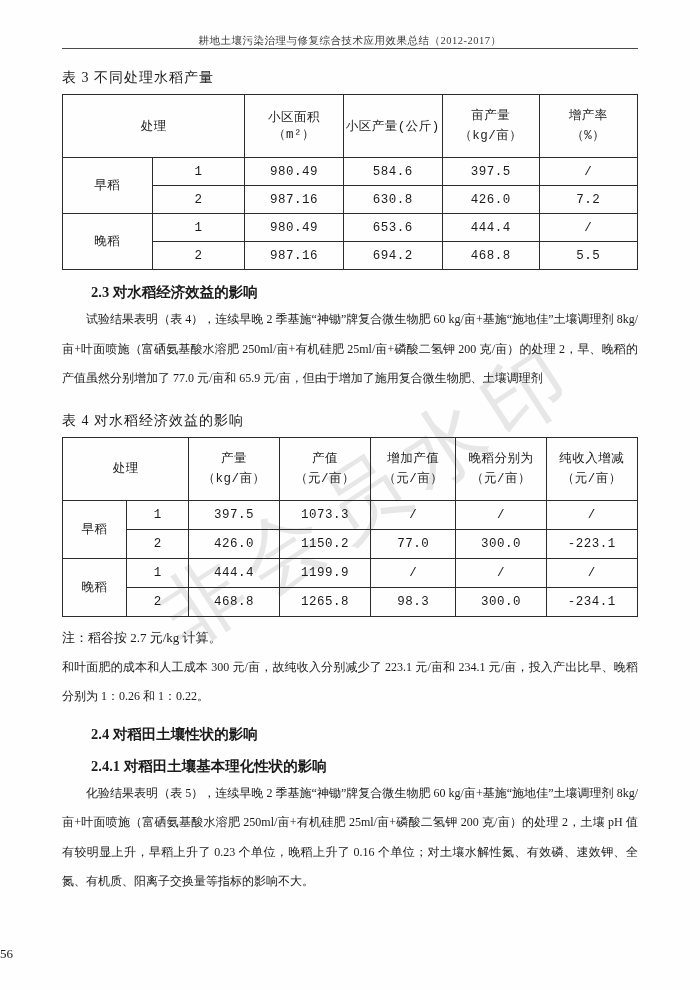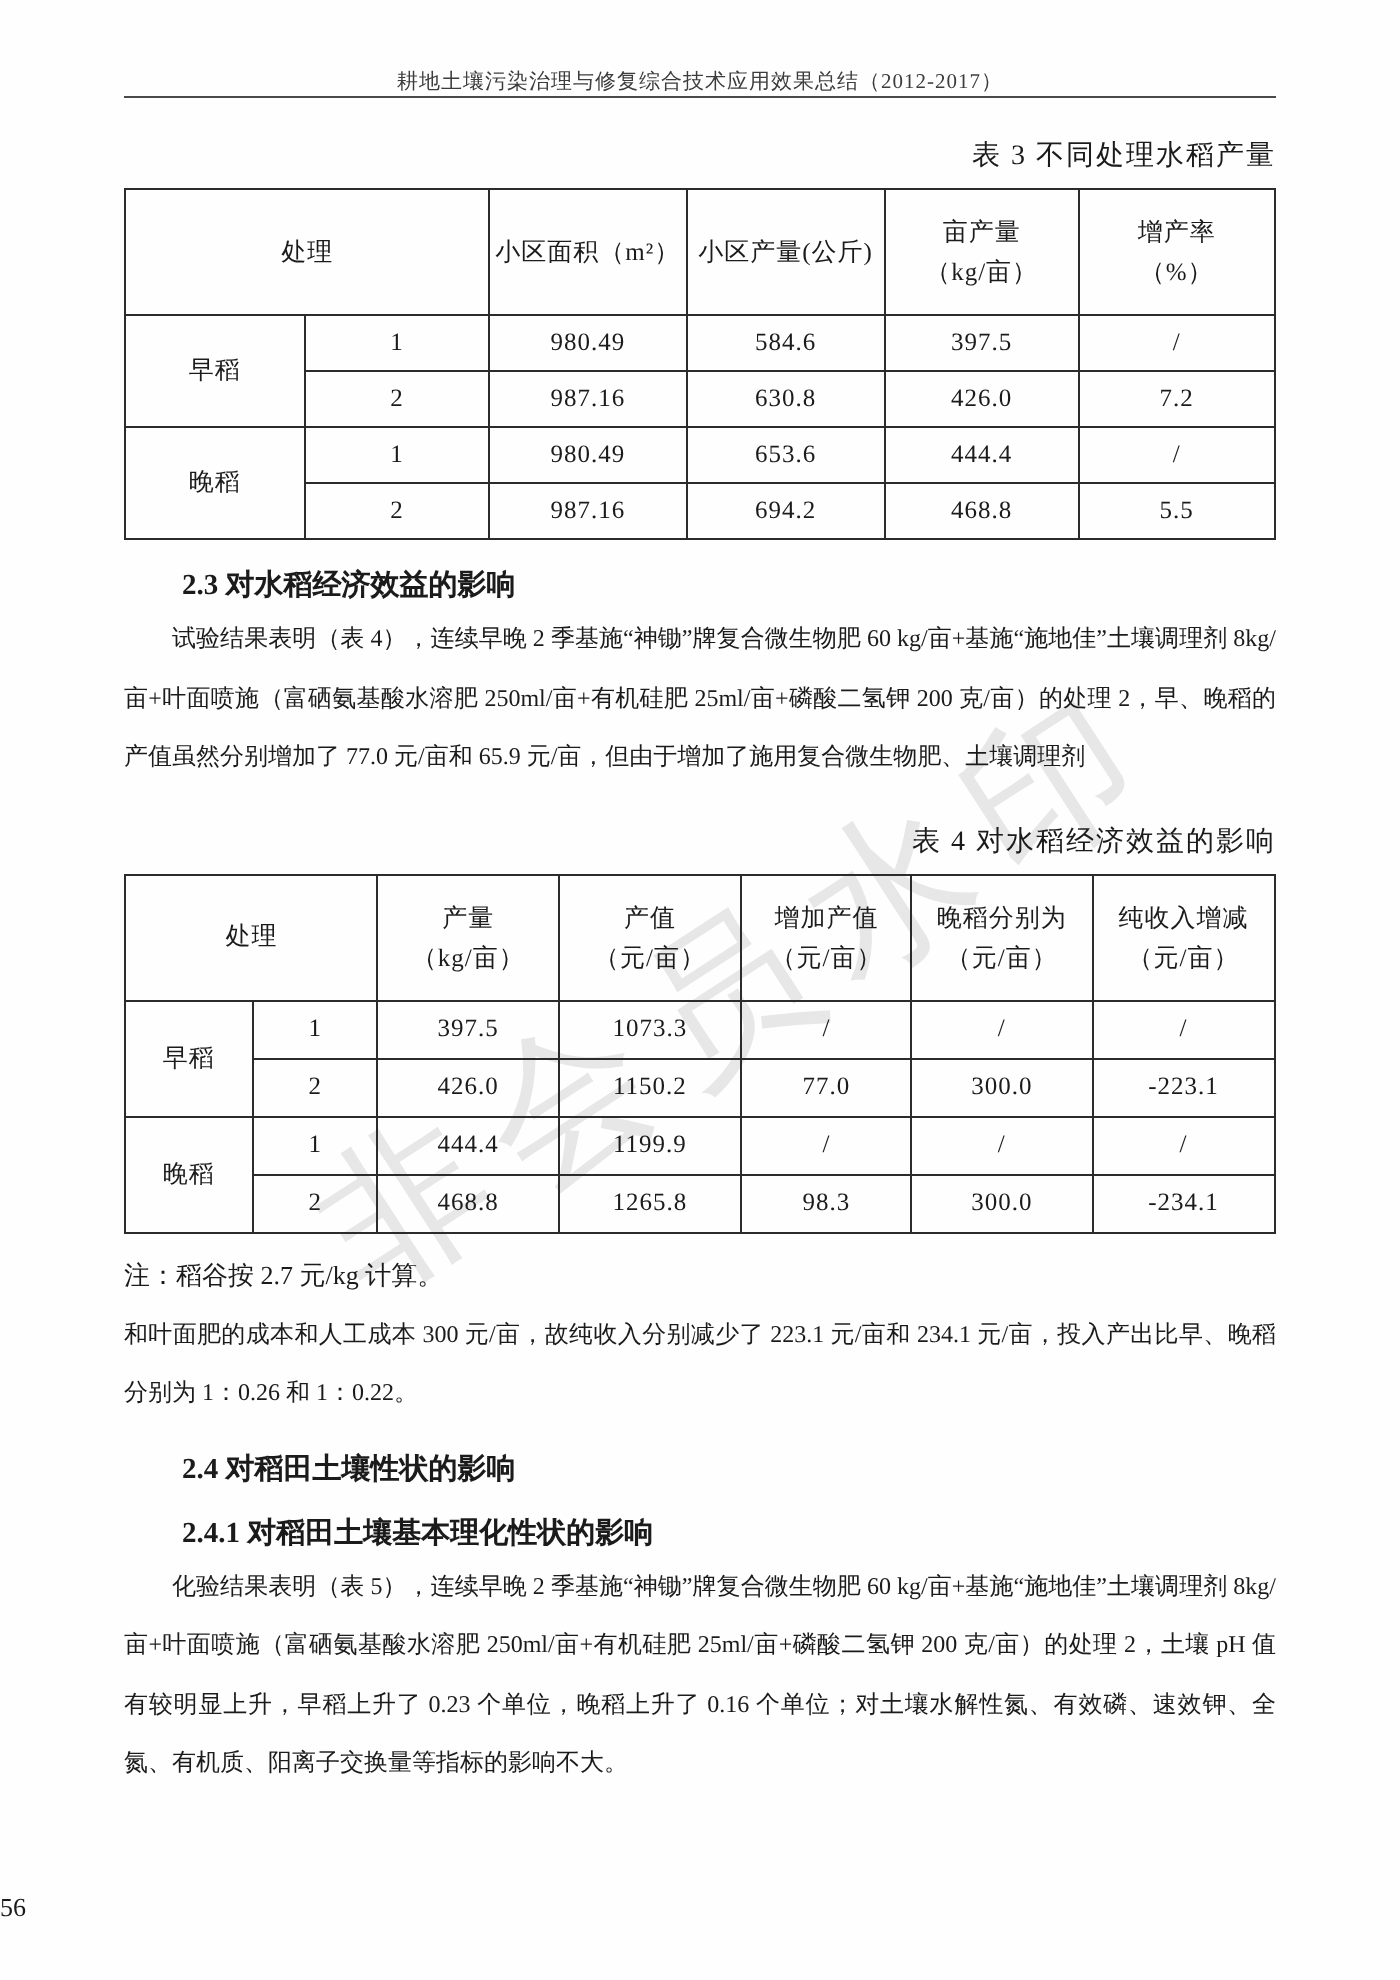--- a/index.html
+++ b/index.html
@@ -37,30 +37,31 @@
     color:#3c3c3c;
     letter-spacing:0.5px;
     border-bottom:1.2px solid #4a4a4a;
     padding-bottom:0;
   }
   .content{
     position:relative;z-index:1;
     margin:0 62px;
   }
   .table-title{
-    text-align:right;
+    text-align:left;
     font-size:14px;
     margin:20px 0 7px 0;
     letter-spacing:1px;
   }
   table{
     width:100%;
     border-collapse:collapse;
     table-layout:fixed;
     background:transparent;
+    font-family:Liberation Mono, monospace;
   }
   th,td{
     border:1px solid #2b2b2b;
     text-align:center;
     vertical-align:middle;
     font-weight:normal;
     font-size:12.5px;
     padding:0 2px;
     letter-spacing:0.5px;
   }

